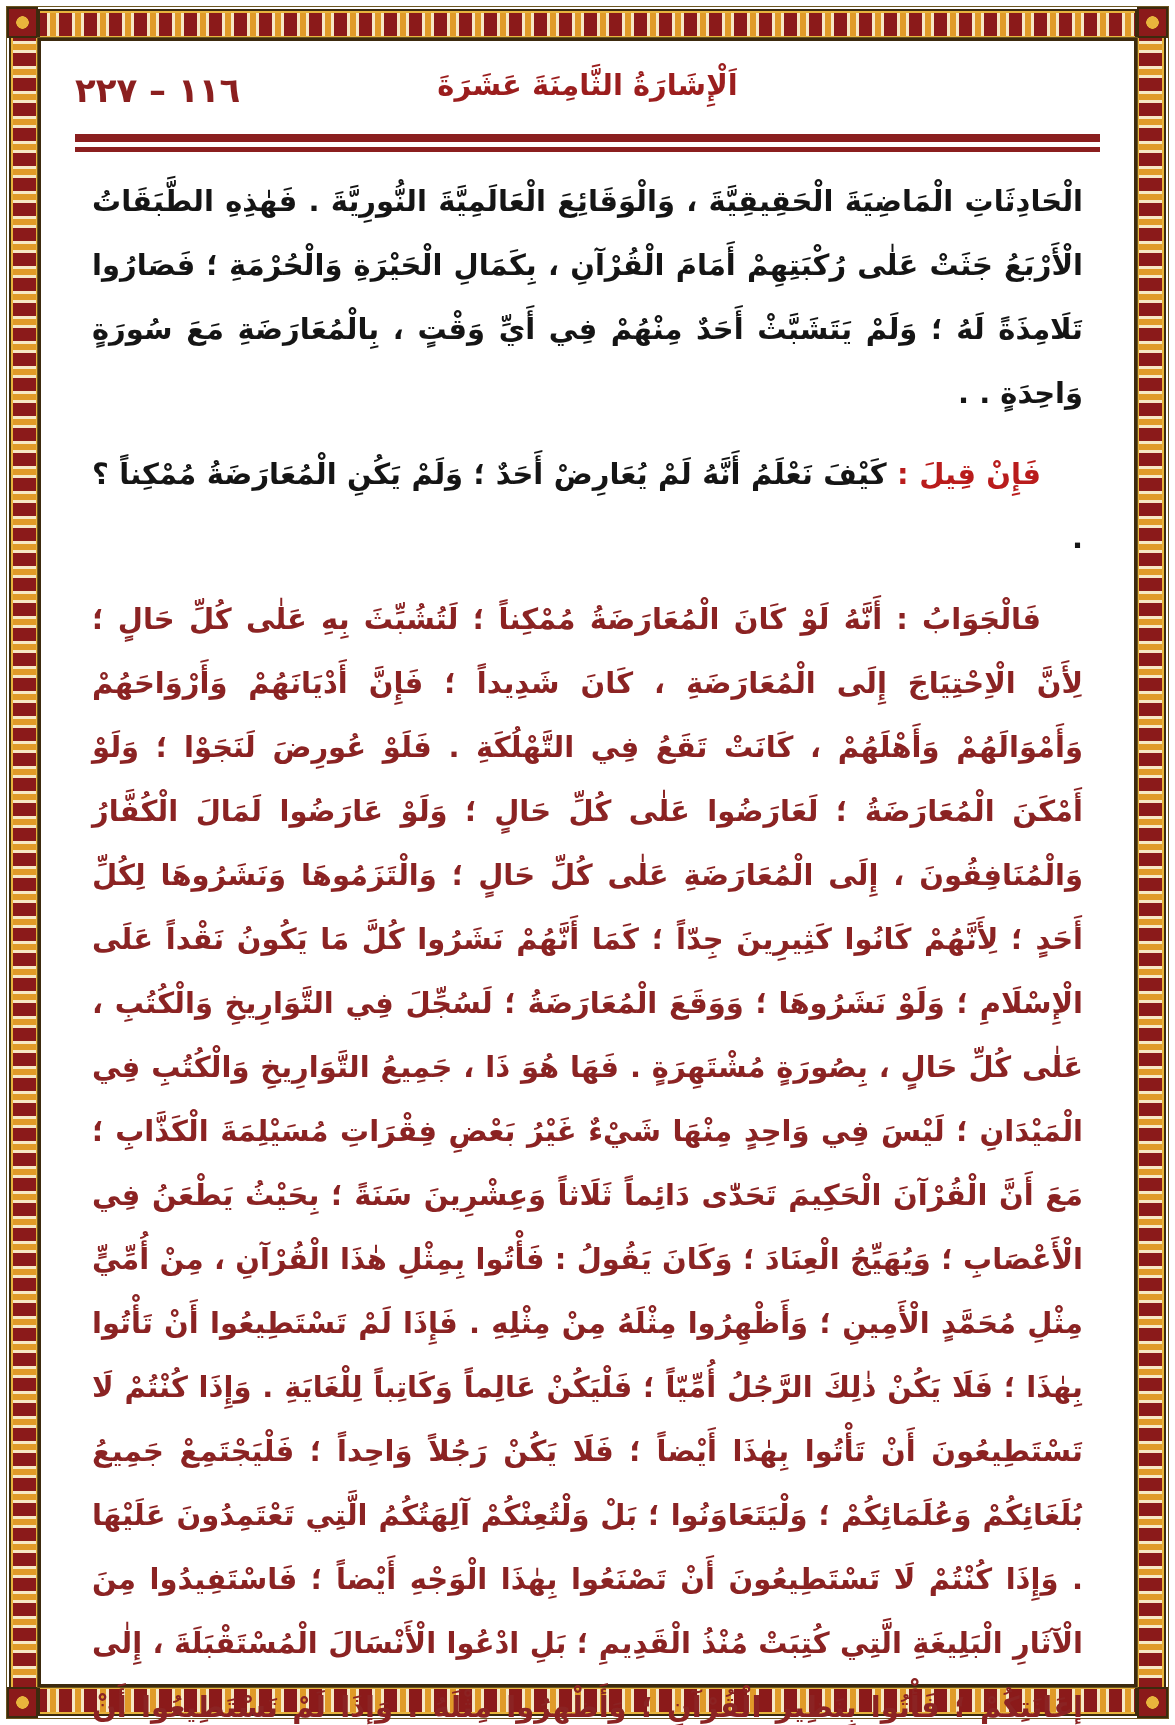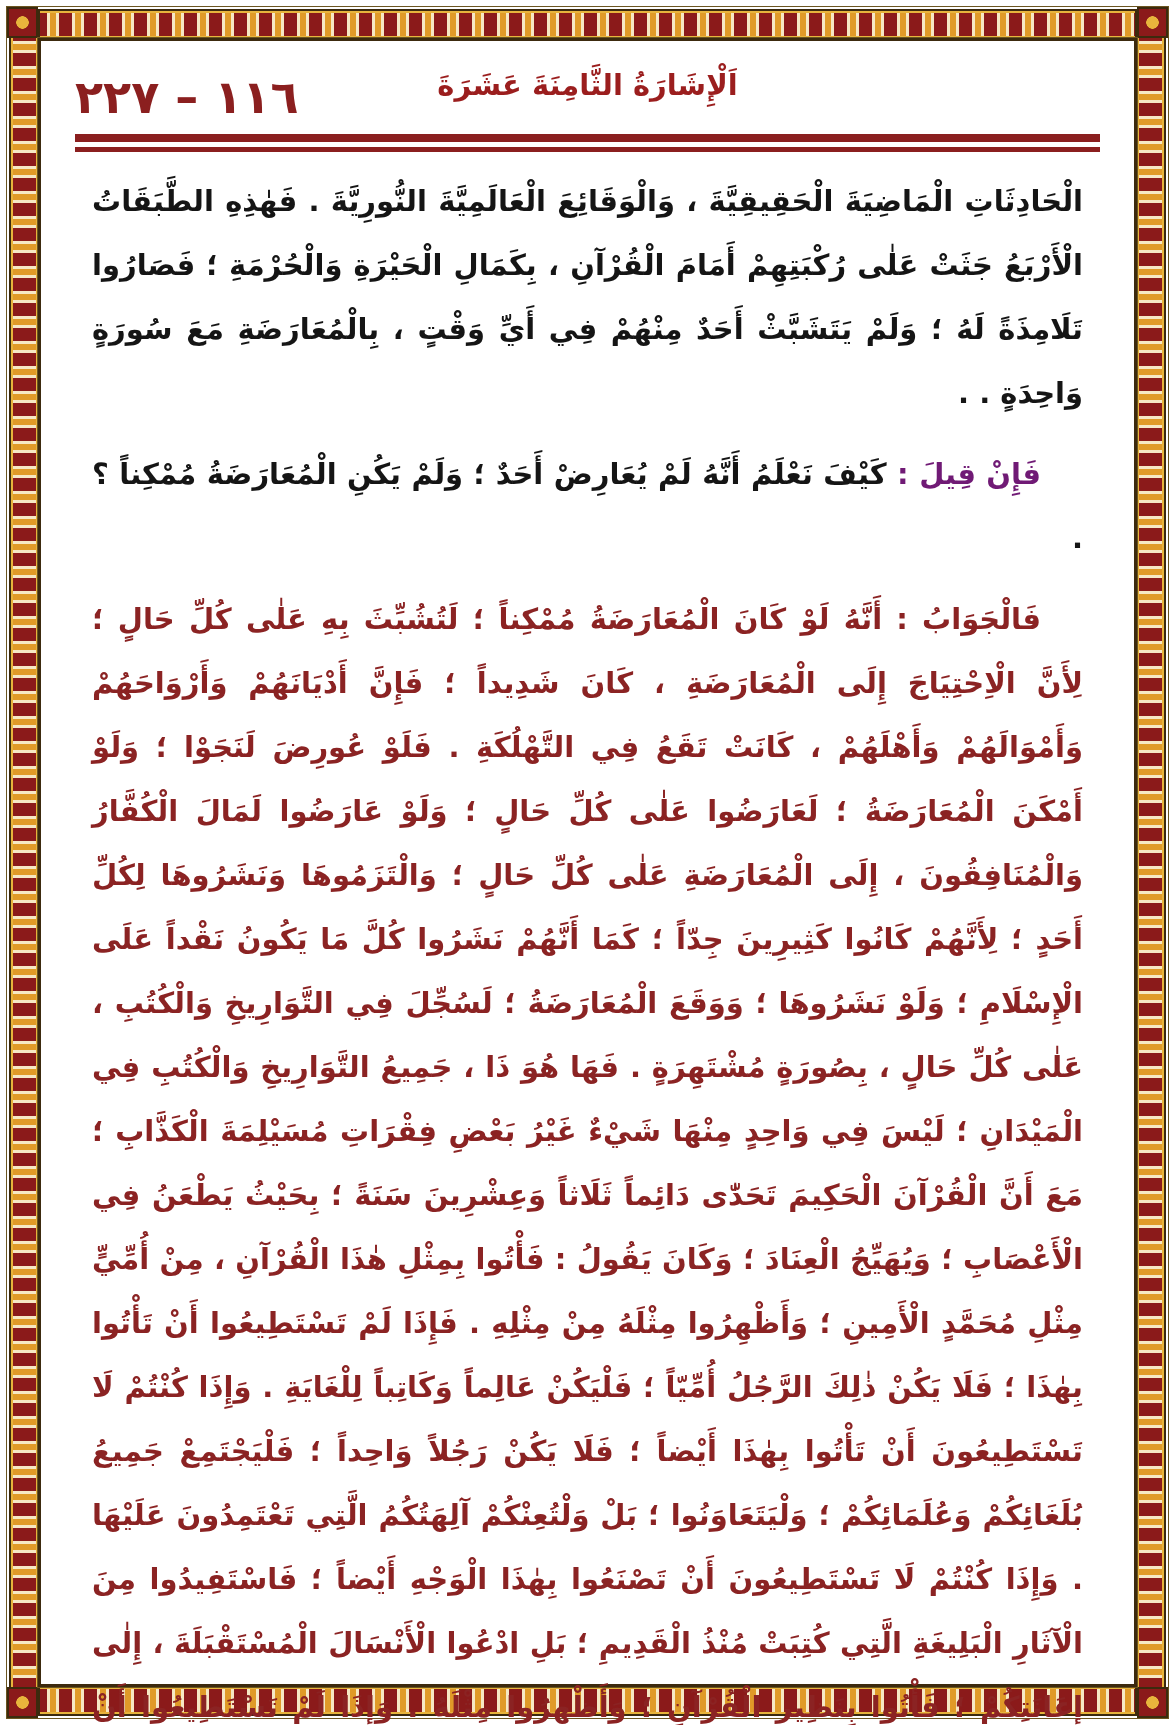--- a/index.html
+++ b/index.html
@@ -48,39 +48,39 @@
     outline:1px solid #6b5520;outline-offset:2px;pointer-events:none;
   }
   
   .content{
     position:absolute;top:62px;right:75px;left:75px;bottom:70px;
     direction:rtl;
   }
   .header-row{position:relative;height:58px;}
   .page-range{
     position:absolute;left:0;top:8px;
-    font-size:46px;font-weight:bold;color:#8B1F1F;letter-spacing:2px;
+    font-size:34px;font-weight:bold;color:#8B1F1F;letter-spacing:2px;
   }
   .page-title{
     text-align:center;font-size:29px;font-weight:bold;color:#9B1E1E;
     padding-top:6px;
   }
   .header-rule{margin-top:14px;}
   .header-rule .bar1{height:8px;background:#8B1F1F;}
   .header-rule .gap{height:5px;}
   .header-rule .bar2{height:5px;background:#8B1F1F;}
   .body-text{
     margin-top:14px;
     font-size:29px;font-weight:bold;line-height:64px;
     text-align:justify;text-justify:inter-word;
   }
   .body-text p{margin:17px;padding:0;}
   .para-black{color:#151515;}
   .para-question{color:#151515;text-indent:42px;}
-  .lead-red{color:#701a75;}
+  .lead-red{color:#b91c1c;}
   .para-answer{color:#8B2323;text-indent:42px;}
 </style>
 </head>
 <body>
 
 <div class="frame-outer"></div>
 <div class="strip strip-h strip-top"></div>
 <div class="strip strip-h strip-bottom"></div>
 <div class="strip strip-v strip-left"></div>
 <div class="strip strip-v strip-right"></div>

